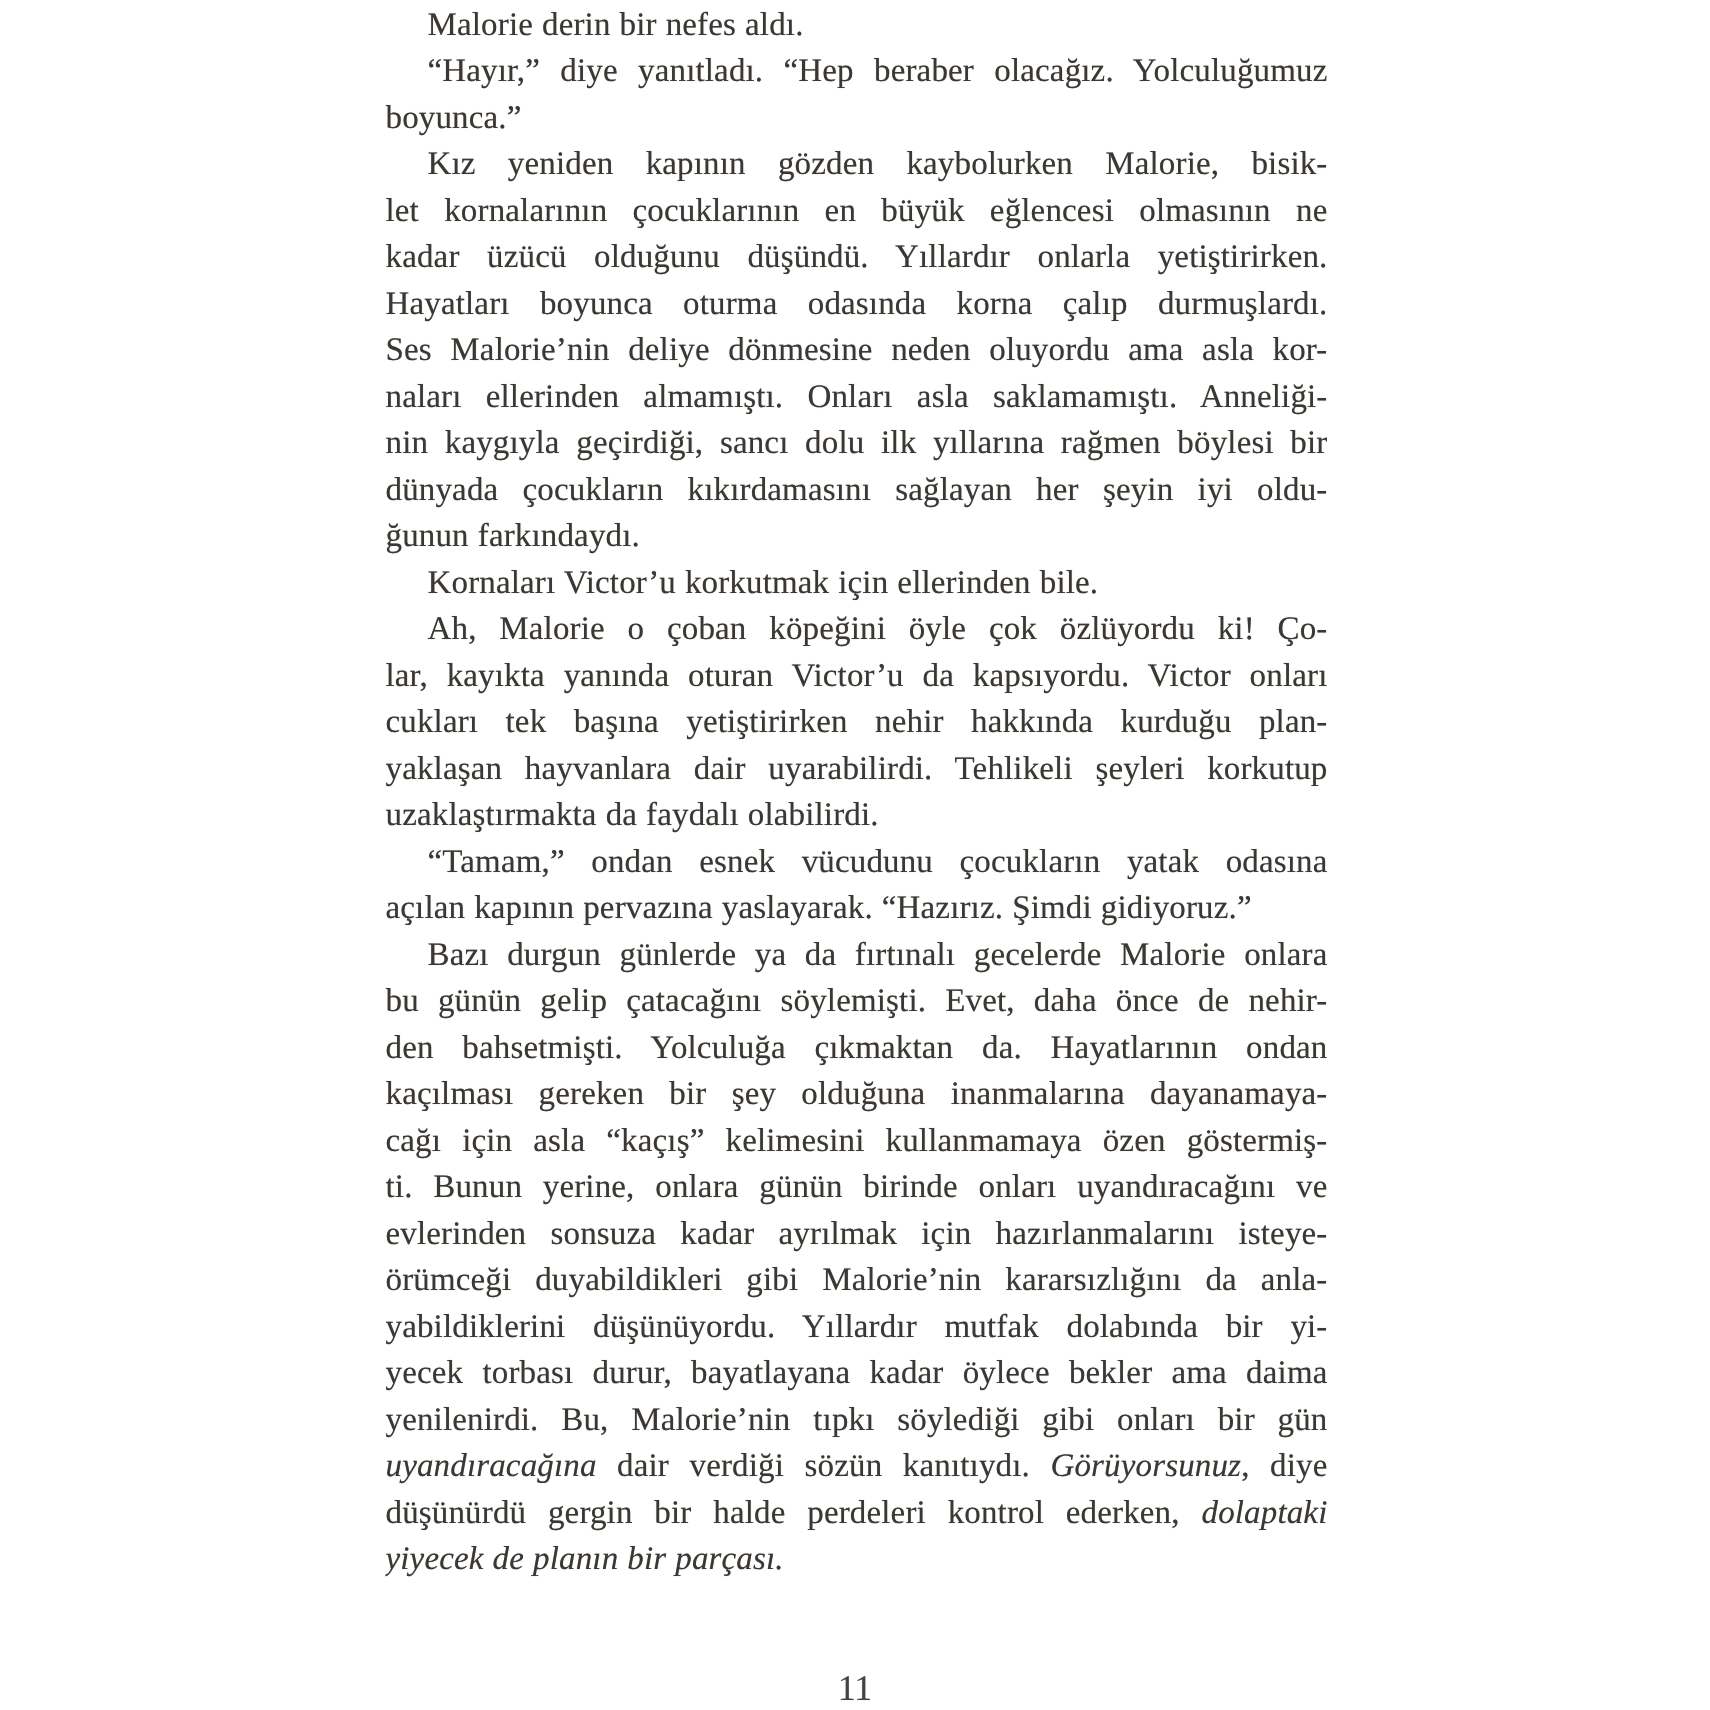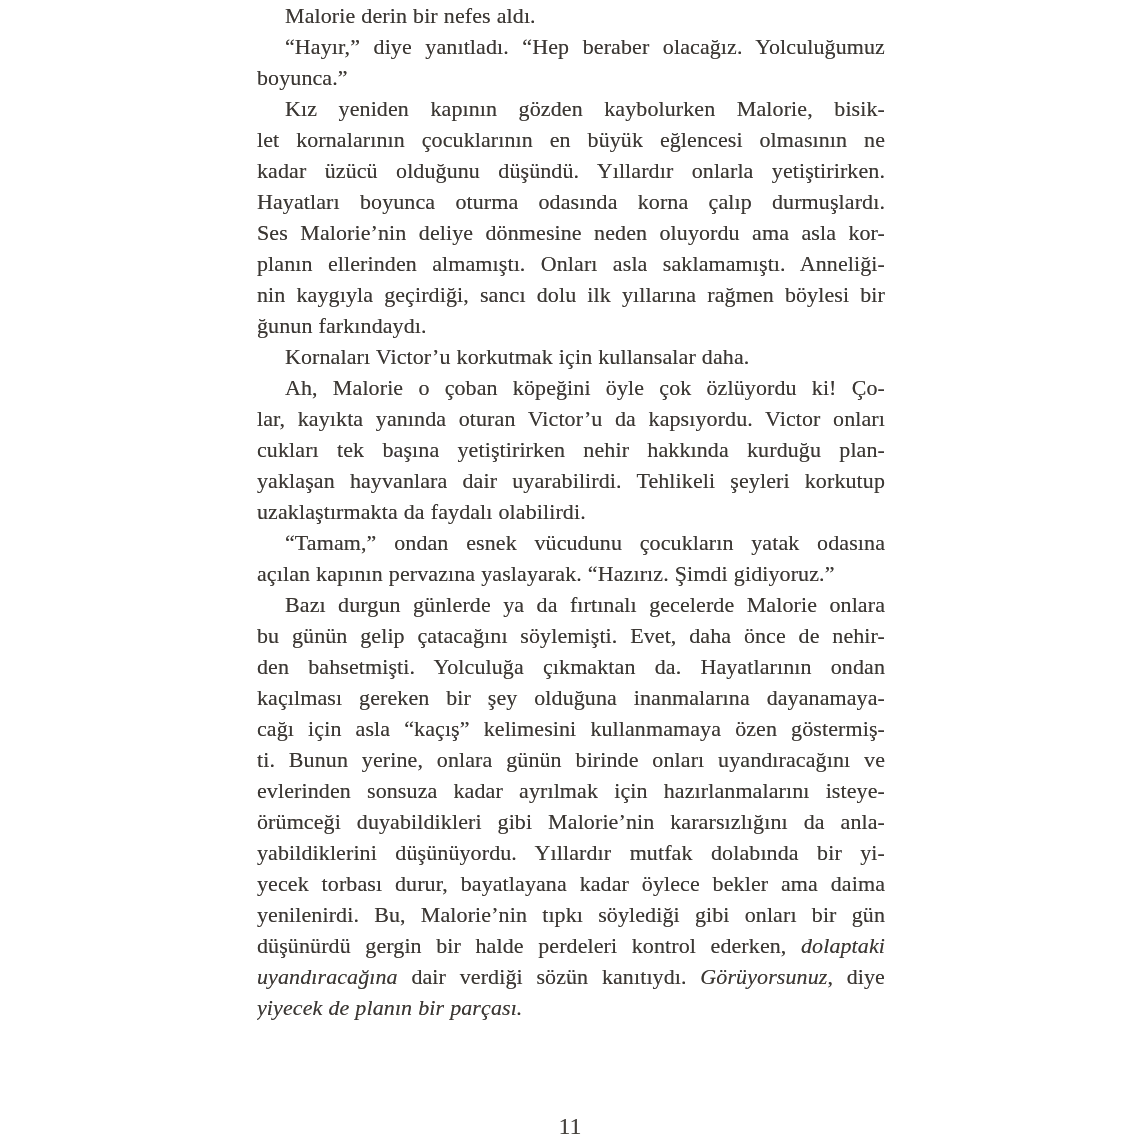--- a/index.html
+++ b/index.html
@@ -62,40 +62,41 @@
 <div id="book-page">
   <div id="text-block">
       <div class="line indent"><span>Malorie derin bir nefes aldı.</span></div>
       <div class="line indent just"><span>“Hayır,” diye yanıtladı. “Hep beraber olacağız. Yolculuğumuz</span></div>
       <div class="line"><span>boyunca.”</span></div>
       <div class="line indent just"><span>Kız yeniden kapının gözden kaybolurken Malorie, bisik-</span></div>
       <div class="line just"><span>let kornalarının çocuklarının en büyük eğlencesi olmasının ne</span></div>
       <div class="line just"><span>kadar üzücü olduğunu düşündü. Yıllardır onlarla yetiştirirken.</span></div>
       <div class="line just"><span>Hayatları boyunca oturma odasında korna çalıp durmuşlardı.</span></div>
       <div class="line just"><span>Ses Malorie’nin deliye dönmesine neden oluyordu ama asla kor-</span></div>
-      <div class="line just"><span>planın ellerinden almamıştı. Onları asla saklamamıştı. Anneliği-</span></div>
+      <div class="line just"><span>naları ellerinden almamıştı. Onları asla saklamamıştı. Anneliği-</span></div>
       <div class="line just"><span>nin kaygıyla geçirdiği, sancı dolu ilk yıllarına rağmen böylesi bir</span></div>
+      <div class="line just"><span>dünyada çocukların kıkırdamasını sağlayan her şeyin iyi oldu-</span></div>
       <div class="line"><span>ğunun farkındaydı.</span></div>
-      <div class="line indent"><span>Kornaları Victor’u korkutmak için kullansalar daha.</span></div>
+      <div class="line indent"><span>Kornaları Victor’u korkutmak için ellerinden bile.</span></div>
       <div class="line indent just"><span>Ah, Malorie o çoban köpeğini öyle çok özlüyordu ki! Ço-</span></div>
       <div class="line just"><span>lar, kayıkta yanında oturan Victor’u da kapsıyordu. Victor onları</span></div>
       <div class="line just"><span>cukları tek başına yetiştirirken nehir hakkında kurduğu plan-</span></div>
       <div class="line just"><span>yaklaşan hayvanlara dair uyarabilirdi. Tehlikeli şeyleri korkutup</span></div>
       <div class="line"><span>uzaklaştırmakta da faydalı olabilirdi.</span></div>
       <div class="line indent just"><span>“Tamam,” ondan esnek vücudunu çocukların yatak odasına</span></div>
       <div class="line"><span>açılan kapının pervazına yaslayarak. “Hazırız. Şimdi gidiyoruz.”</span></div>
       <div class="line indent just"><span>Bazı durgun günlerde ya da fırtınalı gecelerde Malorie onlara</span></div>
       <div class="line just"><span>bu günün gelip çatacağını söylemişti. Evet, daha önce de nehir-</span></div>
       <div class="line just"><span>den bahsetmişti. Yolculuğa çıkmaktan da. Hayatlarının ondan</span></div>
       <div class="line just"><span>kaçılması gereken bir şey olduğuna inanmalarına dayanamaya-</span></div>
       <div class="line just"><span>cağı için asla “kaçış” kelimesini kullanmamaya özen göstermiş-</span></div>
       <div class="line just"><span>ti. Bunun yerine, onlara günün birinde onları uyandıracağını ve</span></div>
       <div class="line just"><span>evlerinden sonsuza kadar ayrılmak için hazırlanmalarını isteye-</span></div>
       <div class="line just"><span>örümceği duyabildikleri gibi Malorie’nin kararsızlığını da anla-</span></div>
       <div class="line just"><span>yabildiklerini düşünüyordu. Yıllardır mutfak dolabında bir yi-</span></div>
       <div class="line just"><span>yecek torbası durur, bayatlayana kadar öylece bekler ama daima</span></div>
       <div class="line just"><span>yenilenirdi. Bu, Malorie’nin tıpkı söylediği gibi onları bir gün</span></div>
+      <div class="line just"><span class="it">uyandıracağına</span><span> dair verdiği sözün kanıtıydı. </span><span class="it">Görüyorsunuz</span><span>, diye</span></div>
       <div class="line just"><span>düşünürdü gergin bir halde perdeleri kontrol ederken, </span><span class="it">dolaptaki</span></div>
-      <div class="line just"><span class="it">uyandıracağına</span><span> dair verdiği sözün kanıtıydı. </span><span class="it">Görüyorsunuz</span><span>, diye</span></div>
       <div class="line"><span class="it">yiyecek de planın bir parçası.</span></div>
     </div>
   <div id="page-number">11</div>
 </div>
 
 </body></html>

